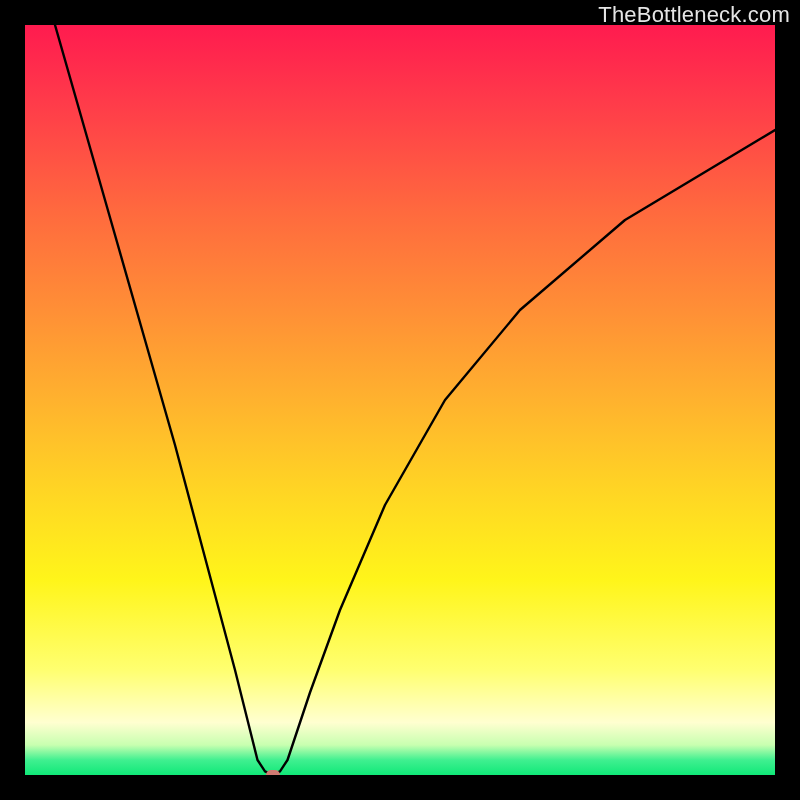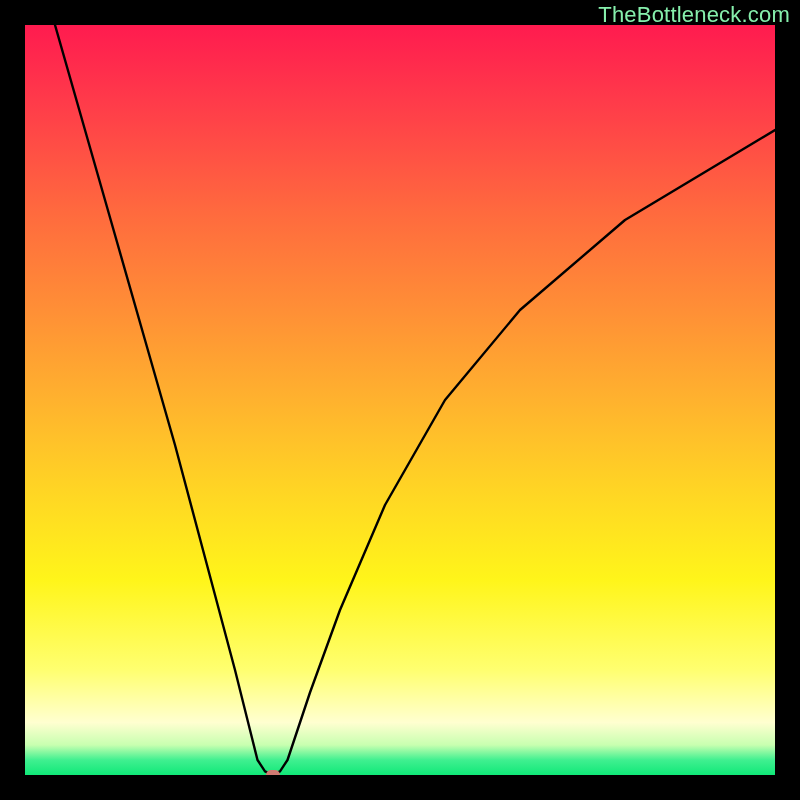--- a/index.html
+++ b/index.html
@@ -60,21 +60,21 @@
     position: absolute;
     width: 14px;
     height: 10px;
     border-radius: 5px;
     transform: translate(-50%, -50%);
   }
   .watermark {
     position: absolute;
     top: 2px;
     right: 10px;
-    color: #86efac;
+    color: #e5e5e5;
     font-size: 22px;
     letter-spacing: 0.2px;
     user-select: none;
   }
 </style>
 </head>
 <body>
 
 <div class="frame">
 

